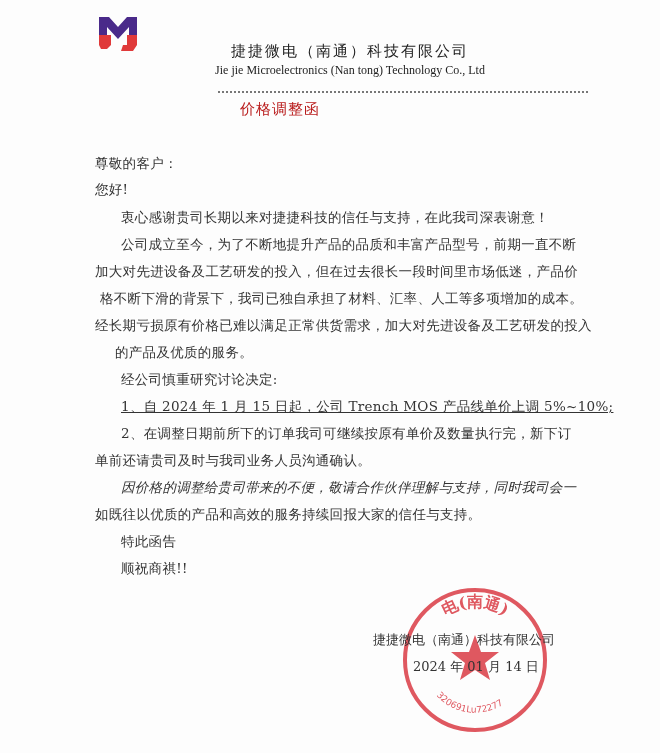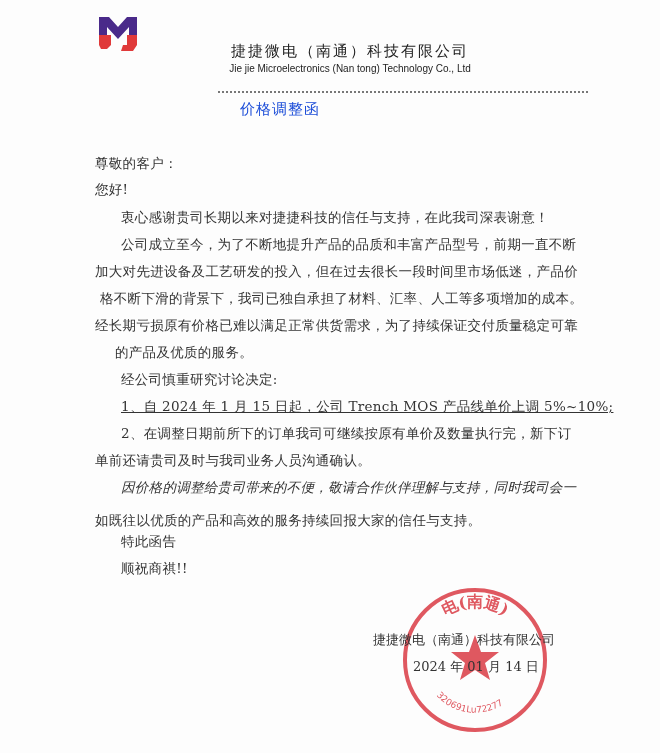--- a/index.html
+++ b/index.html
@@ -7,29 +7,29 @@
     width:660px; height:753px; background:#fdfdfd; position:relative; overflow:hidden;
     font-family:"DejaVu Serif", "Liberation Serif", serif; color:#2a2a2a;
   }
   .logo { position:absolute; left:97px; top:15px; width:42px; height:38px; }
   .company-cn {
     position:absolute; left:220px; top:42px; width:260px; text-align:center;
     font-size:15px; letter-spacing:2px; color:#222;
   }
   .company-en {
     position:absolute; left:200px; top:63px; width:300px; text-align:center;
-    font-family:Liberation Sans, sans-serif; font-size:10px; color:#222;
+    font-family:Liberation Serif, serif; font-size:12px; color:#222;
   }
   .divider {
     position:absolute; left:75px; top:91px; width:368px; height:0;
     border-top:2px dotted #777;
   }
   .doc-title {
     position:absolute; left:0; top:100px; width:560px; text-align:center;
-    font-size:15px; color:#1d4ed8; letter-spacing:1px;
+    font-size:15px; color:#b91c1c; letter-spacing:1px;
   }
   .line {
     position:absolute; font-size:13.5px; color:#333; white-space:nowrap; letter-spacing:0.3px;text-align:right;
   }
   .sig {
     position:absolute; font-size:13px; color:#333; white-space:nowrap;
   }
   .stamp { position:absolute; left:400px; top:585px; width:150px; height:150px; opacity:0.82; }
 </style>
 </head>
@@ -46,28 +46,28 @@
 <div class="divider" style="left:218px;width:370px;"></div>
 
 <div class="doc-title">价格调整函</div>
 
 <div class="line" style="left:95px;top:155px;">尊敬的客户：</div>
 <div class="line" style="left:95px;top:181px;">您好!</div>
 <div class="line" style="left:121px;top:209px;">衷心感谢贵司长期以来对捷捷科技的信任与支持，在此我司深表谢意！</div>
 <div class="line" style="left:121px;top:236px;">公司成立至今，为了不断地提升产品的品质和丰富产品型号，前期一直不断</div>
 <div class="line" style="left:95px;top:263px;">加大对先进设备及工艺研发的投入，但在过去很长一段时间里市场低迷，产品价</div>
 <div class="line" style="left:100px;top:290px;">格不断下滑的背景下，我司已独自承担了材料、汇率、人工等多项增加的成本。</div>
-<div class="line" style="left:95px;top:317px;">经长期亏损原有价格已难以满足正常供货需求，为了持续保证交付质量稳定可靠</div>
+<div class="line" style="left:95px;top:317px;">经长期亏损原有价格已难以满足正常供货需求，加大对先进设备及工艺研发的投入</div>
 <div class="line" style="left:95px;top:344px;padding-left:20px;">的产品及优质的服务。</div>
 <div class="line" style="left:121px;top:371px;">经公司慎重研究讨论决定:</div>
 <div class="line" style="left:121px;top:398px;text-decoration:underline;">1、自 2024 年 1 月 15 日起，公司 Trench MOS 产品线单价上调 5%~10%;</div>
 <div class="line" style="left:121px;top:425px;">2、在调整日期前所下的订单我司可继续按原有单价及数量执行完，新下订</div>
 <div class="line" style="left:95px;top:452px;">单前还请贵司及时与我司业务人员沟通确认。</div>
 <div class="line" style="left:121px;top:479px;font-style:italic;">因价格的调整给贵司带来的不便，敬请合作伙伴理解与支持，同时我司会一</div>
-<div class="line" style="left:95px;top:506px;margin-top:6px;">如既往以优质的产品和高效的服务持续回报大家的信任与支持。</div>
+<div class="line" style="left:95px;top:506px;">如既往以优质的产品和高效的服务持续回报大家的信任与支持。</div>
 <div class="line" style="left:121px;top:533px;">特此函告</div>
 <div class="line" style="left:121px;top:560px;">顺祝商祺!!</div>
 
 <svg class="stamp" viewBox="0 0 150 150">
   <circle cx="75" cy="75" r="70" fill="none" stroke="#d9343e" stroke-width="4"></circle>
   <polygon points="75,50 81,67 99,67 85,78 90,95 75,85 60,95 65,78 51,67 69,67" fill="#d9343e"></polygon>
   <path id="arcTop" d="M 22,75 A 53,53 0 0 1 128,75" fill="none"></path>
   <text font-size="16" fill="#d9343e" font-weight="bold" font-family="DejaVu Serif, serif">
     <textPath href="#arcTop" startOffset="50%" text-anchor="middle">电(南通)</textPath>
   </text>

